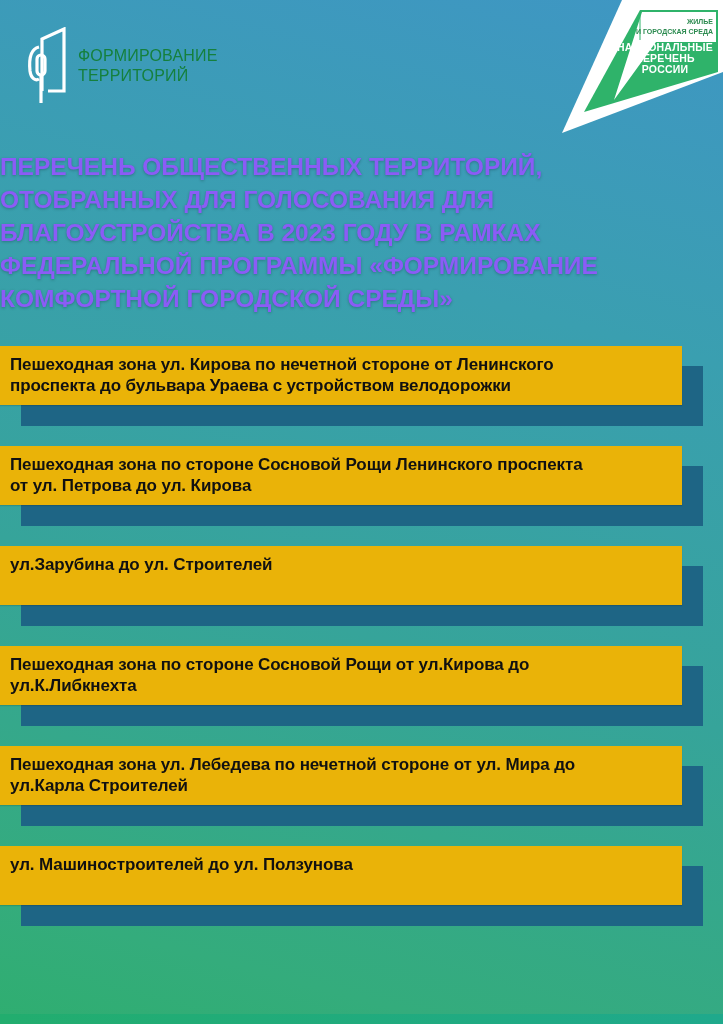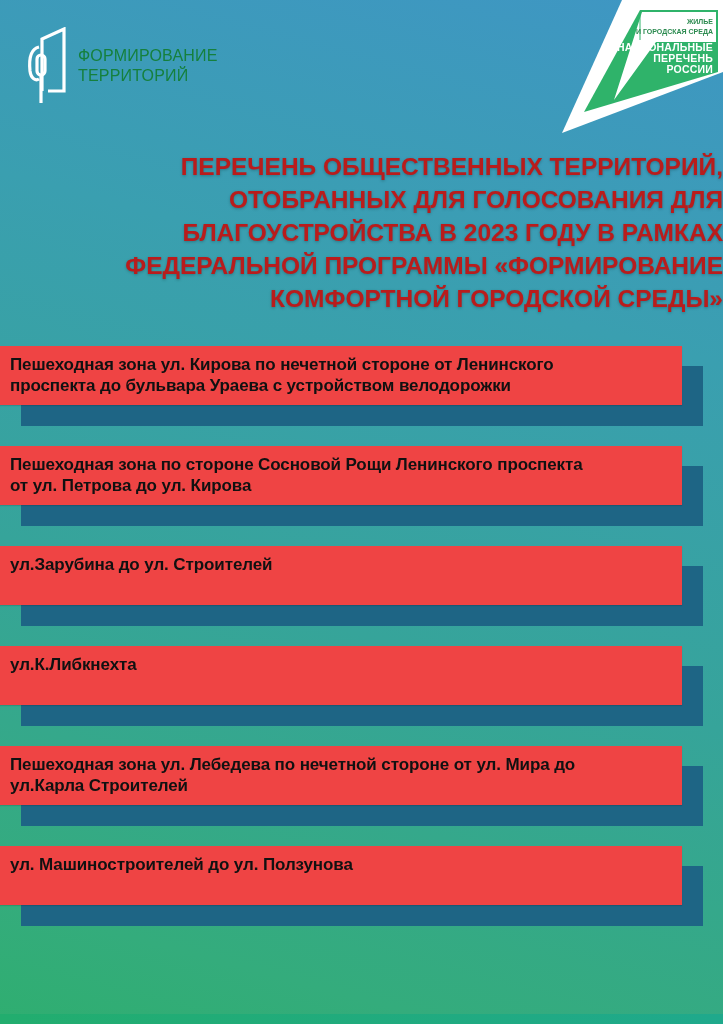--- a/index.html
+++ b/index.html
@@ -14,36 +14,36 @@
     }
     
     .fks-logo { position: absolute; left: 26px; top: 27px; width: 240px; height: 80px; }
     .fks-mark { position: absolute; left: 0; top: 0; width: 42px; height: 78px; }
     .fks-text { position: absolute; left: 52px; top: 19px; color: #15803d; font-size: 16px; line-height: 20px; letter-spacing: 0.2px; }
     .fks-text .l3 { font-weight: bold; }
 
     
     .np-logo { position: absolute; left: 560px; top: 0; width: 163px; height: 135px; }
     .np-small { position: absolute; right: 10px; top: 17px; text-align: right; color: #2b8a4f; font-size: 7px; font-weight: bold; line-height: 10px; }
-    .np-big { position: absolute; right: 10px; top: 42px; text-align: right; color: #ffffff; font-size: 10.5px; font-weight: bold; line-height: 11px; letter-spacing: 0.2px; }
+    .np-big { position: absolute; right: 10px; top: 42px; text-align: center; color: #ffffff; font-size: 10.5px; font-weight: bold; line-height: 11px; letter-spacing: 0.2px; }
 
     
     .title {
       position: absolute; left: 0; right: 0; top: 150px;
-      text-align: right; color: #b91c1c; font-weight: bold; font-size: 24.5px; line-height: 33px;
+      text-align: left; color: #8b5cf6; font-weight: bold; font-size: 24.5px; line-height: 33px;
       text-shadow: 0 1px 3px rgba(0,0,0,0.25);
     }
     .title div { white-space: nowrap; }
 
     
     .item { position: absolute; left: 0; width: 723px; height: 82px; }
     .item-shadow { position: absolute; left: 21px; top: 20px; width: 682px; height: 60px; background: #1e6585; }
     .item-box {
       position: absolute; left: 0; top: 0; width: 682px; height: 59px;
-      background: #ef4444; box-shadow: 0 1px 1px rgba(0,0,0,0.12);
+      background: #eab308; box-shadow: 0 1px 1px rgba(0,0,0,0.12);
       box-sizing: border-box; padding: 9px 23px 0 10px;
     }
     .item-text { color: #111; font-weight: bold; font-size: 17px; line-height: 20.5px; letter-spacing: -0.1px; }
   </style>
 </head>
 <body>
 
 <div class="bottom-strip"></div>
 
 <div class="fks-logo">
@@ -106,20 +106,21 @@
 <div class="item" style="top:546px">
   <div class="item-shadow"></div>
   <div class="item-box">
     <div class="item-text">ул.Зарубина до ул. Строителей</div>
   </div>
 </div>
 
 <div class="item" style="top:646px">
   <div class="item-shadow"></div>
   <div class="item-box">
+    <div class="item-text">Пешеходная зона по стороне Сосновой Рощи от ул.Кирова до</div>
     <div class="item-text">ул.К.Либкнехта</div>
   </div>
 </div>
 
 <div class="item" style="top:746px">
   <div class="item-shadow"></div>
   <div class="item-box">
     <div class="item-text">Пешеходная зона ул. Лебедева по нечетной стороне от ул. Мира до</div>
     <div class="item-text">ул.Карла Строителей</div>
   </div>

